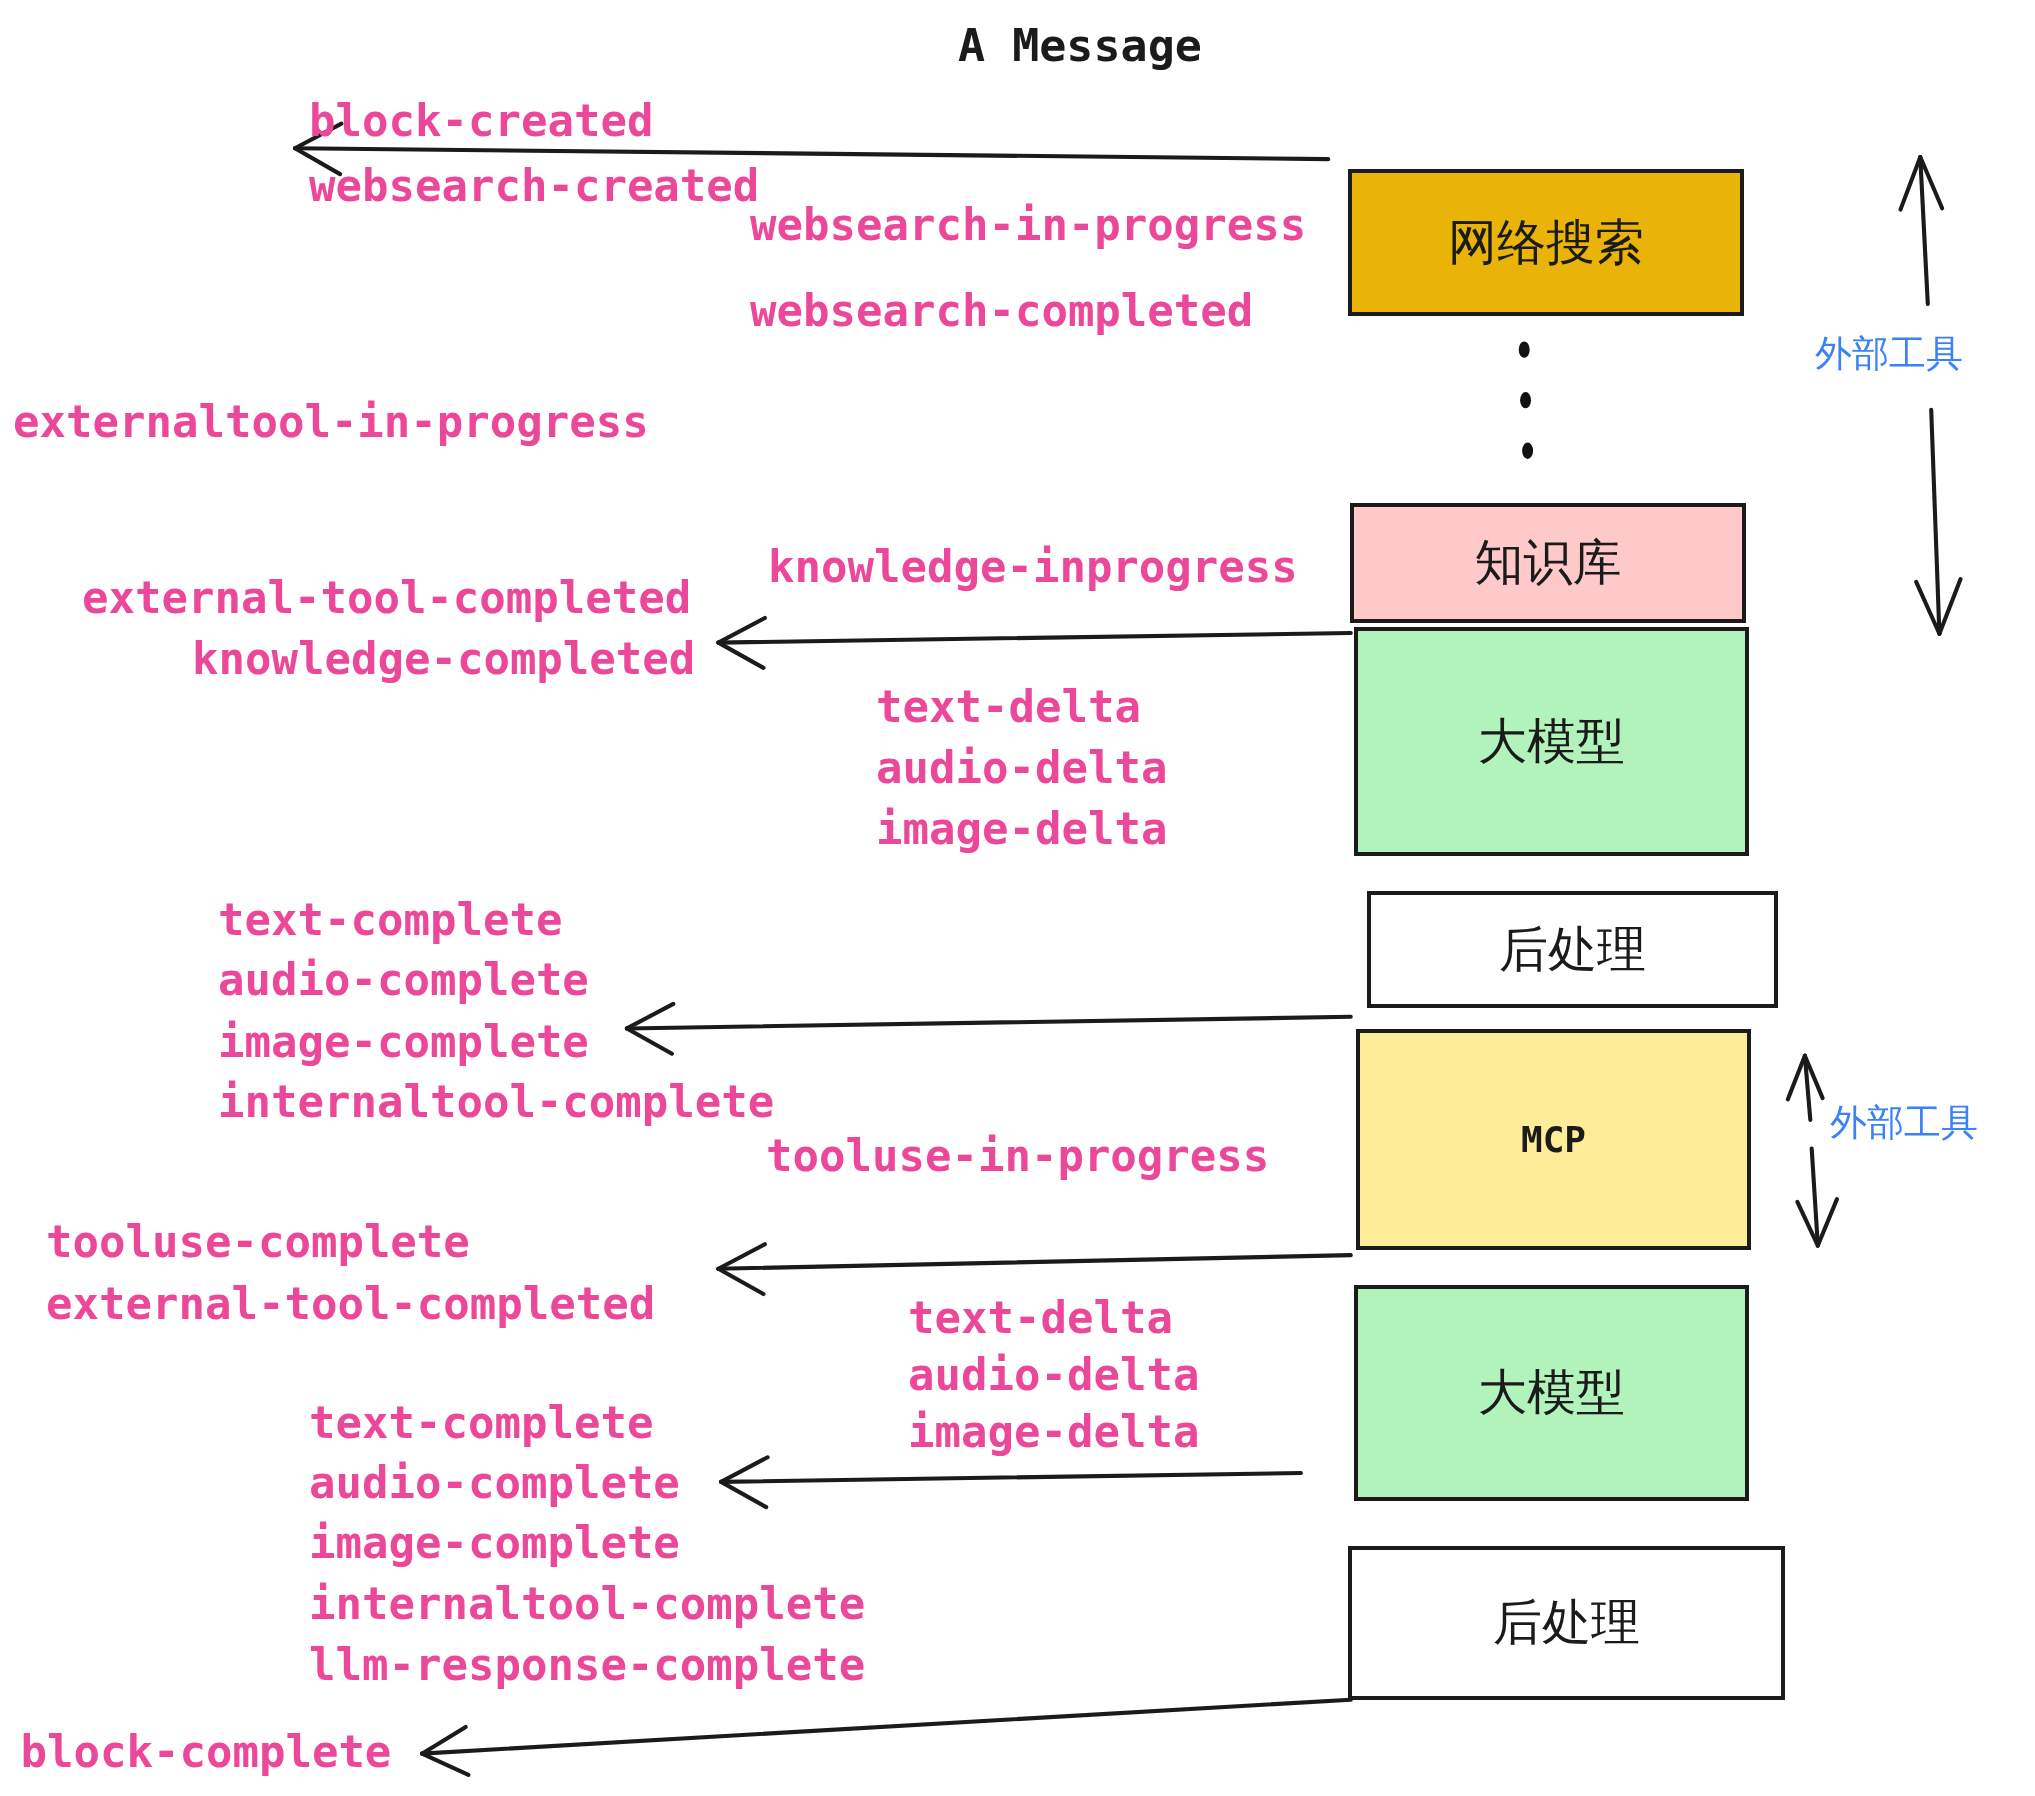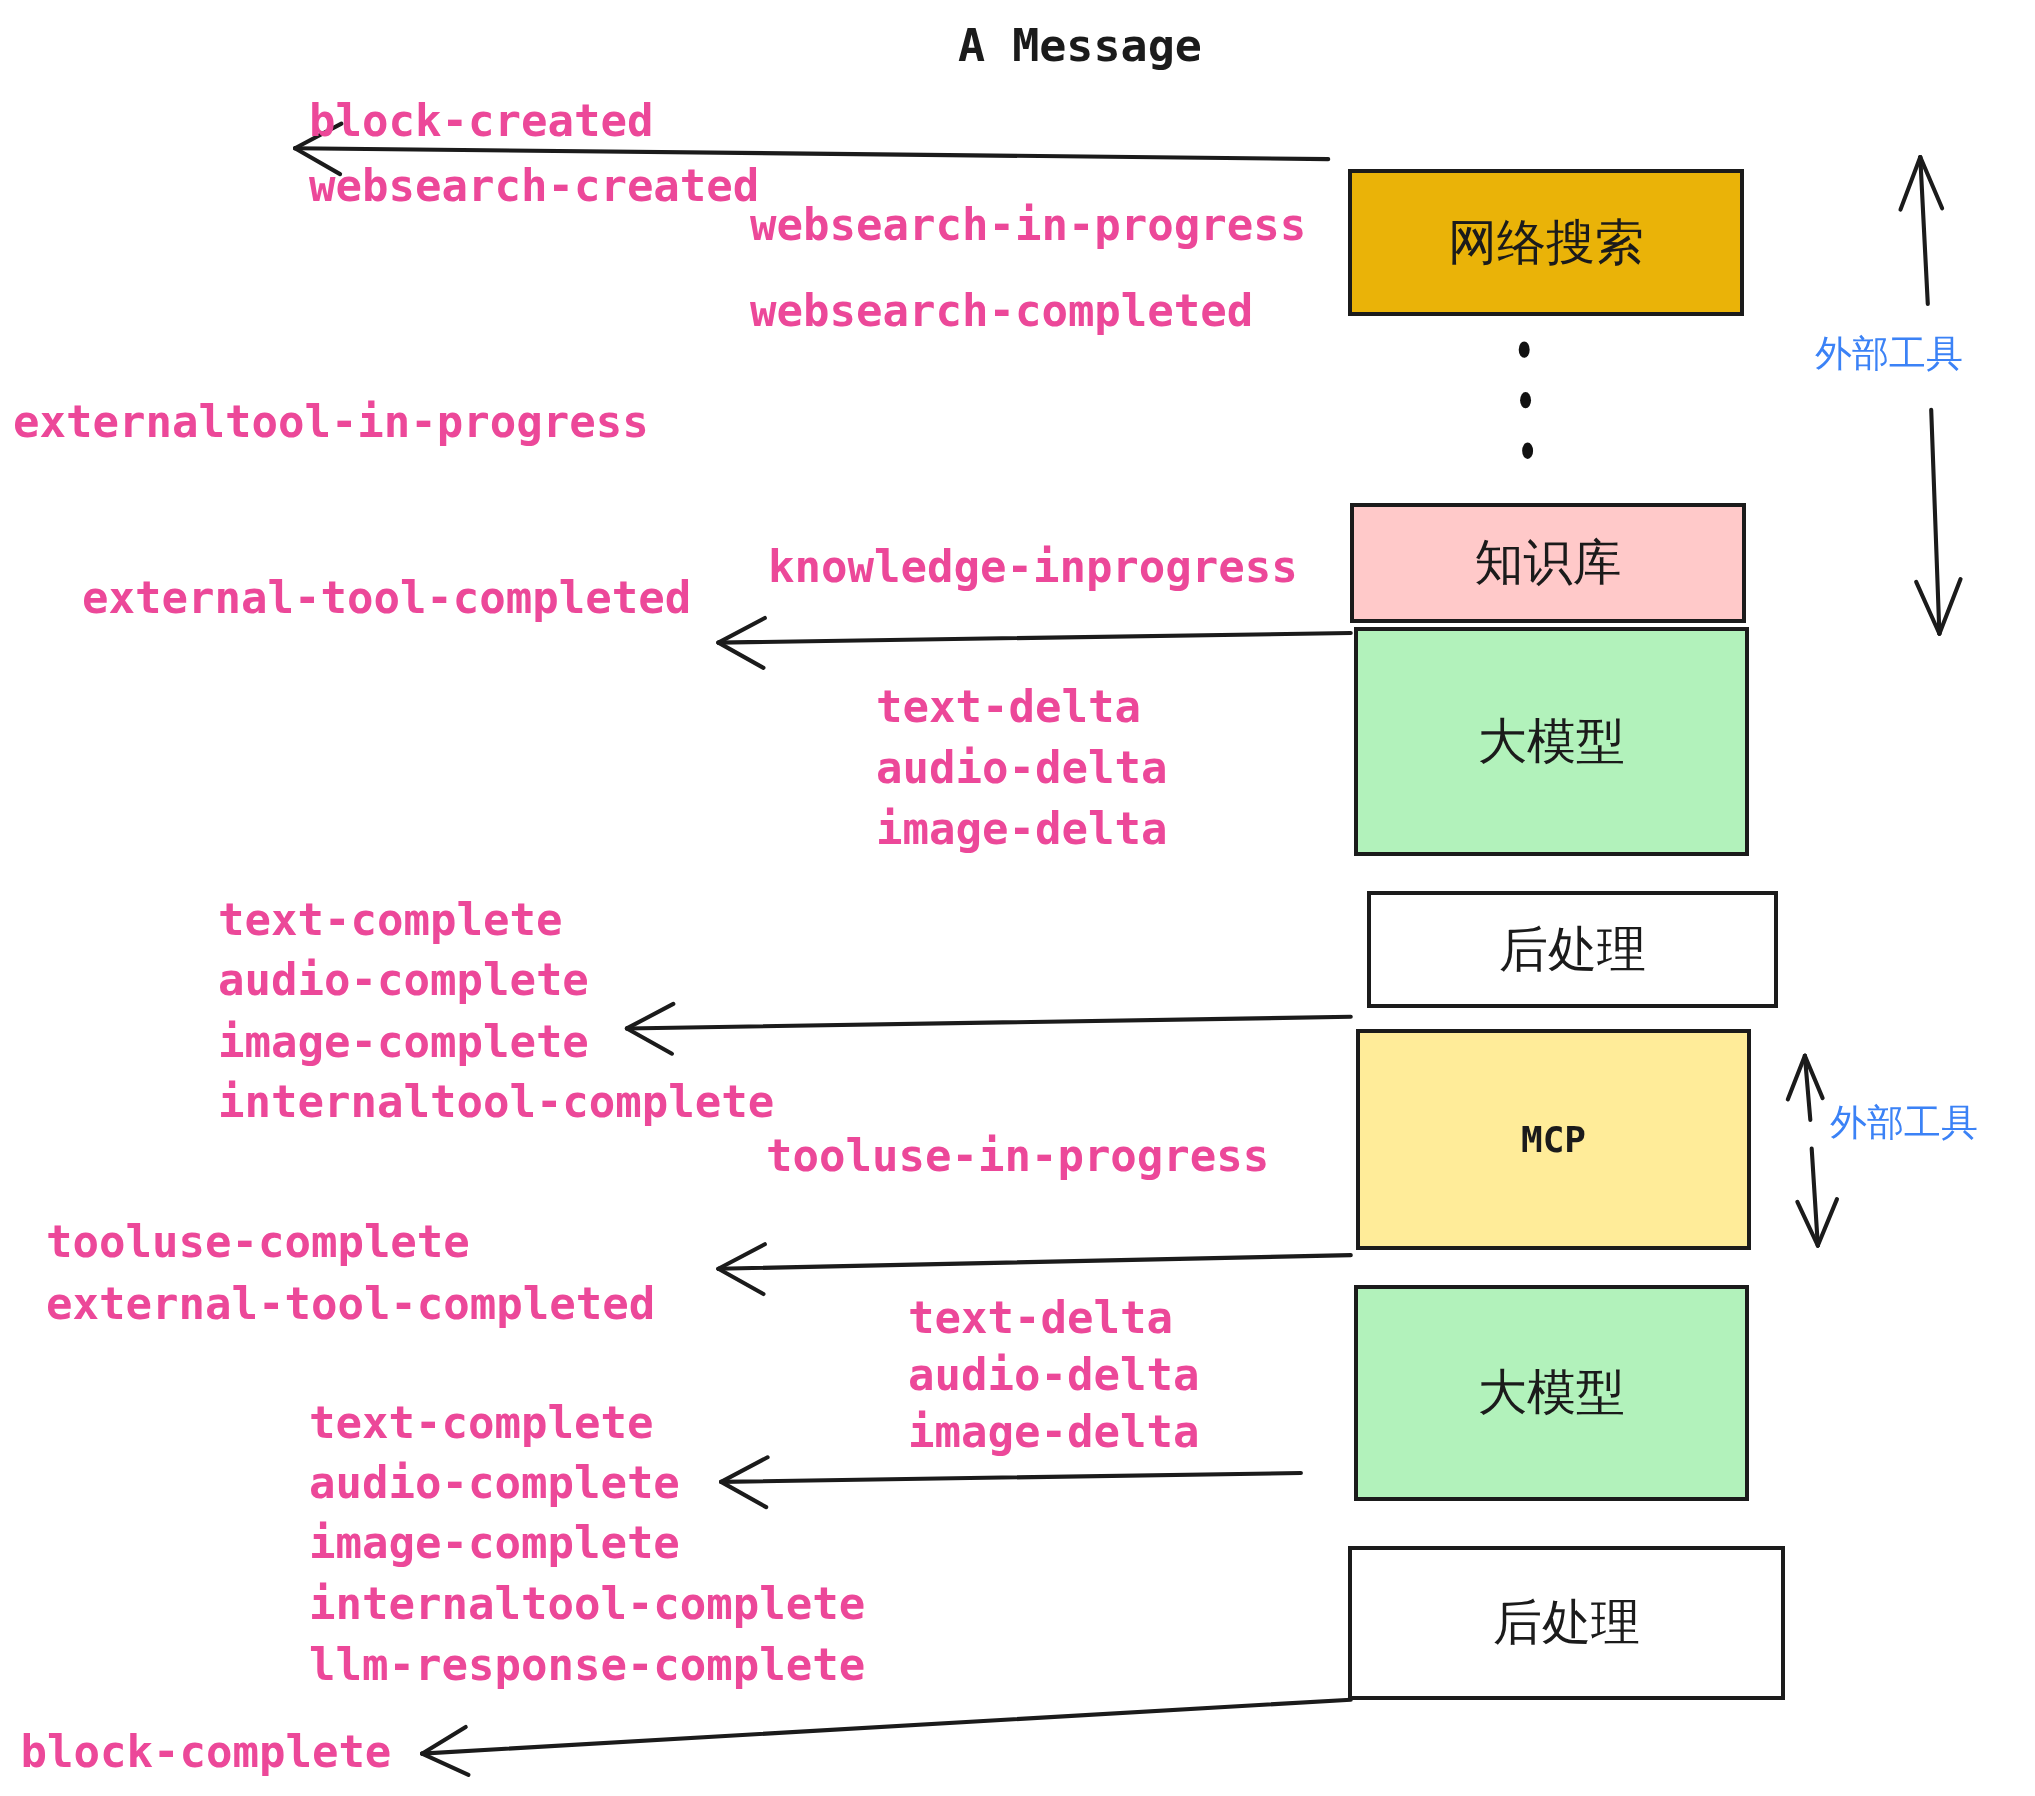--- a/index.html
+++ b/index.html
@@ -167,20 +167,21 @@
   <div class="side-label" style="left:1815px;top:329px">外部工具</div>
   <div class="side-label" style="left:1830px;top:1098px">外部工具</div>
 
   <div class="ev" style="left:309px;top:97px">block-created</div>
   <div class="ev" style="left:309px;top:162px">websearch-created</div>
   <div class="ev" style="left:750px;top:201px">websearch-in-progress</div>
   <div class="ev" style="left:750px;top:287px">websearch-completed</div>
   <div class="ev" style="left:768px;top:543px">knowledge-inprogress</div>
   <div class="ev" style="left:13px;top:398px">externaltool-in-progress</div>
   <div class="ev" style="left:82px;top:574px">external-tool-completed</div>
+  <div class="ev" style="left:192px;top:635px">knowledge-completed</div>
   <div class="ev" style="left:876px;top:683px">text-delta</div>
   <div class="ev" style="left:876px;top:744px">audio-delta</div>
   <div class="ev" style="left:876px;top:805px">image-delta</div>
   <div class="ev" style="left:218px;top:896px">text-complete</div>
   <div class="ev" style="left:218px;top:956px">audio-complete</div>
   <div class="ev" style="left:218px;top:1018px">image-complete</div>
   <div class="ev" style="left:218px;top:1078px">internaltool-complete</div>
   <div class="ev" style="left:766px;top:1132px">tooluse-in-progress</div>
   <div class="ev" style="left:46px;top:1218px">tooluse-complete</div>
   <div class="ev" style="left:46px;top:1280px">external-tool-completed</div>

